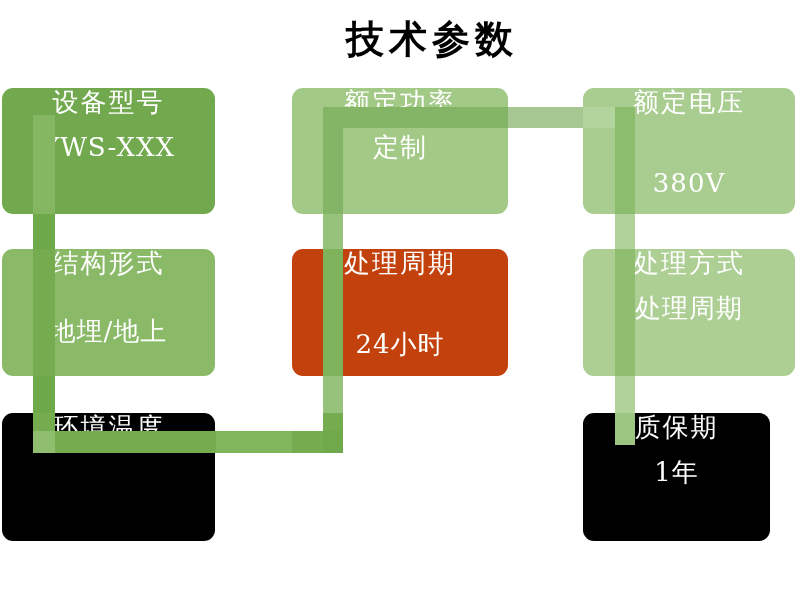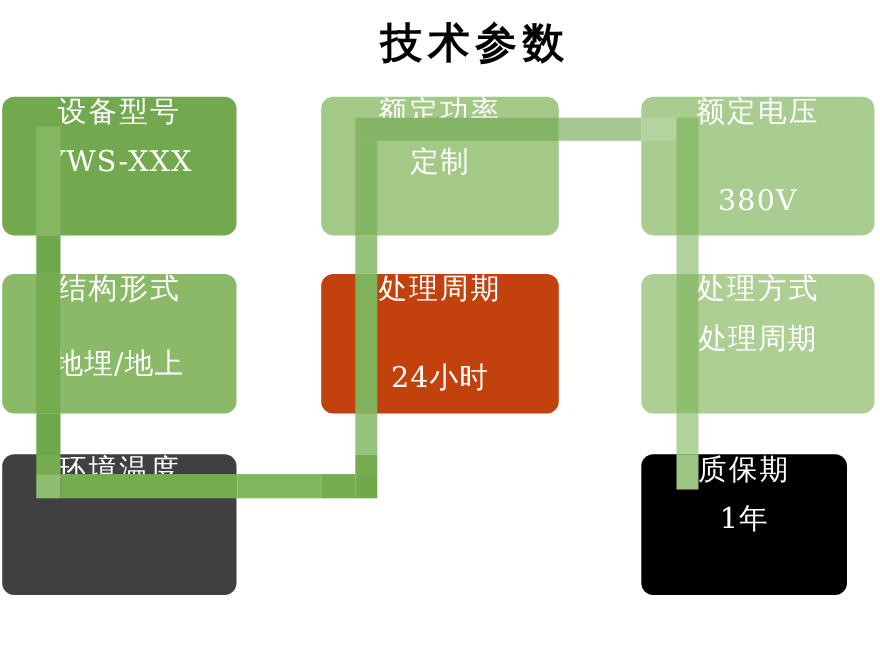--- a/index.html
+++ b/index.html
@@ -83,21 +83,21 @@
   </div>
   <div class="box c2 r2" style="background: #c2410c; gap: 36px;">
     <span class="lbl">处理周期</span>
     <span class="val">24小时</span>
   </div>
   <div class="box c3 r2" style="background: rgb(173, 207, 148); text-align: center;">
     <span class="lbl">处理方式</span>
     <span class="val">处理周期</span>
   </div>
 
-  <div class="box c1 r3" style="background: #404040; gap: 39px;">
+  <div class="box c1 r3" style="background: #000000; gap: 39px;">
     <span class="lbl">环境温度</span>
   </div>
   <div class="box c3 r3 narrow" style="background: #000000;">
     <span class="lbl">质保期</span>
     <span class="val">1年</span>
   </div>
 
 </div>
 
 </body></html>

